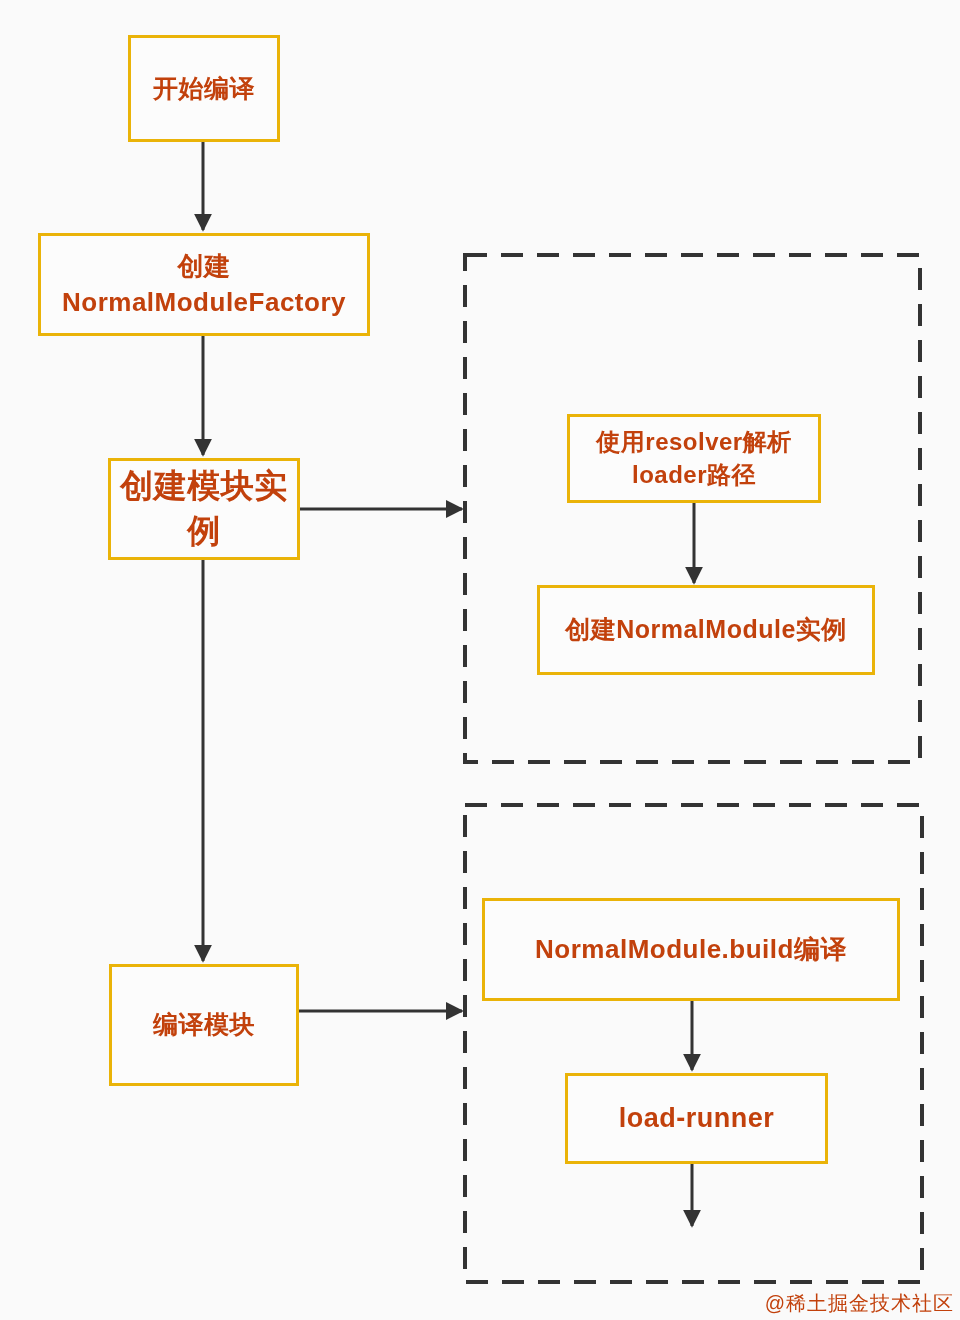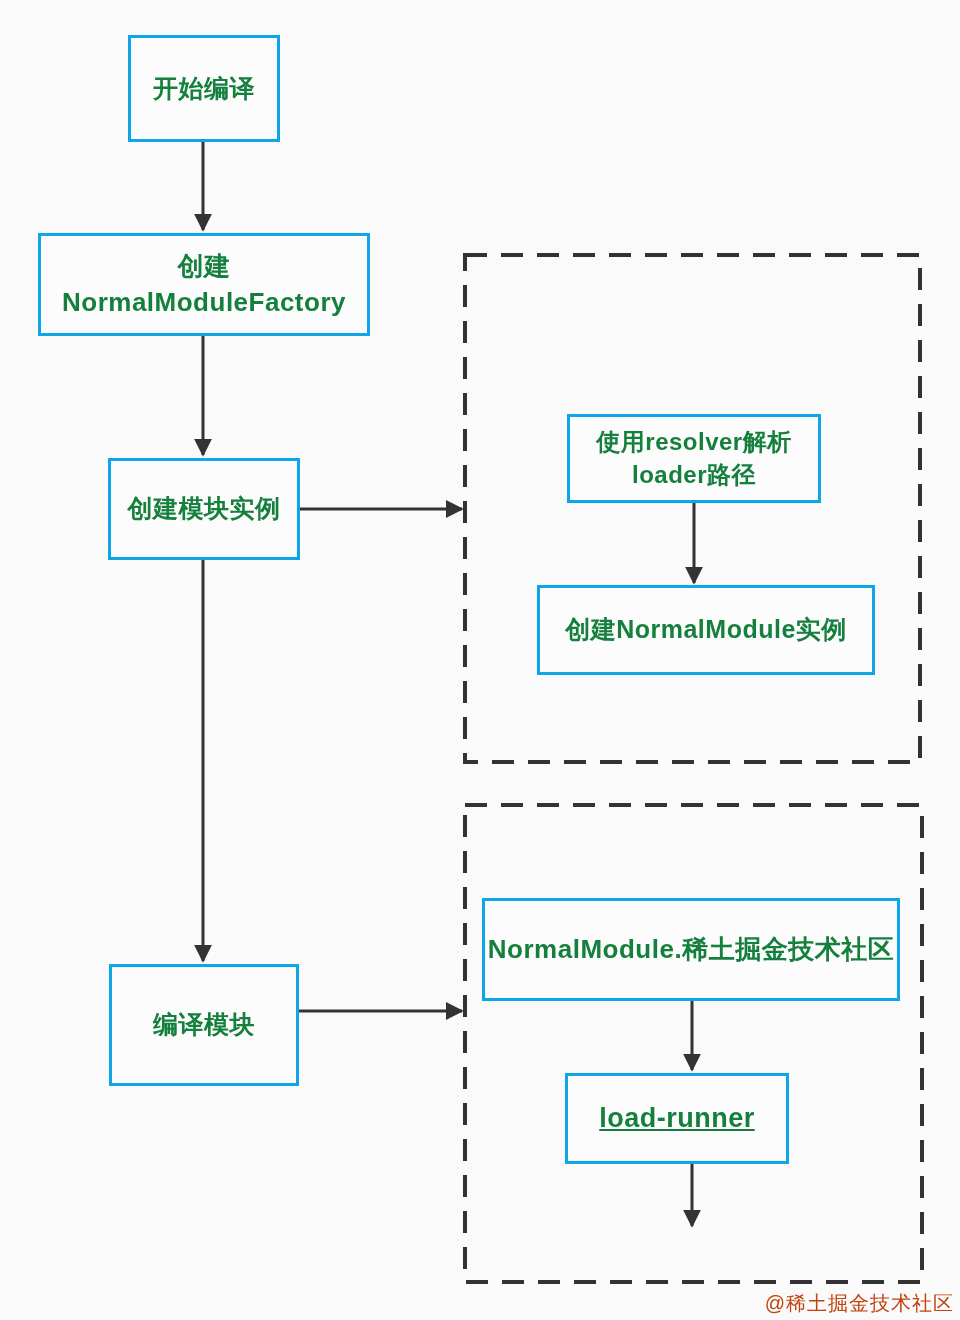--- a/index.html
+++ b/index.html
@@ -17,39 +17,39 @@
   }
   .wires{
     position:absolute;
     left:0;top:0;
     width:960px;height:1320px;
   }
   .node{
     position:absolute;
     box-sizing:border-box;
     background:#fcfcfc;
-    border:3px solid #0ea5e9;
+    border:3px solid #eab308;
     display:flex;
     align-items:center;
     justify-content:center;
     text-align:center;
-    color:#15803d;
+    color:#c2410c;
     font-weight:bold;
     white-space:pre-line;
     line-height:1.35;
     letter-spacing:0.5px;
   }
   .node-start          {left:128px; top:35px;   width:152px; height:107px; font-size:25px;}
   .node-create-factory {left:38px;  top:233px;  width:332px; height:103px; font-size:26px;}
-  .node-create-module  {left:108px; top:458px;  width:192px; height:102px; font-size:25px;}
+  .node-create-module  {left:108px; top:458px;  width:192px; height:102px; font-size:33px;}
   .node-compile-module {left:109px; top:964px;  width:190px; height:122px; font-size:25px;}
   .node-resolve-loader {left:567px; top:370px;  width:254px; height:89px;  font-size:24px;margin-top:44px;}
   .node-create-nm      {left:537px; top:585px;  width:338px; height:90px;  font-size:25px;}
   .node-nm-build       {left:482px; top:898px;  width:418px; height:103px; font-size:26px;}
-  .node-load-runner    {left:565px; top:1073px; width:224px; height:91px;  font-size:27px;text-decoration:underline;}
+  .node-load-runner    {left:565px; top:1073px; width:263px; height:91px;  font-size:27px;}
   .watermark{
     position:absolute;
     right:6px;
     top:1290px;
     width:400px;
     text-align:right;
     font-size:20px;
     color:#c2410c;
     font-weight:normal;
     letter-spacing:1px;
@@ -87,19 +87,19 @@
 
   <div class="node node-create-module">创建模块实例</div>
 
   <div class="node node-compile-module">编译模块</div>
 
   <div class="node node-resolve-loader">使用resolver解析
 loader路径</div>
 
   <div class="node node-create-nm">创建NormalModule实例</div>
 
-  <div class="node node-nm-build">NormalModule.稀土掘金技术社区</div>
+  <div class="node node-nm-build">NormalModule.build编译</div>
 
   <div class="node node-load-runner">load-runner</div>
 
   <div class="watermark">@稀土掘金技术社区</div>
 
 </div>
 
 </body></html>

